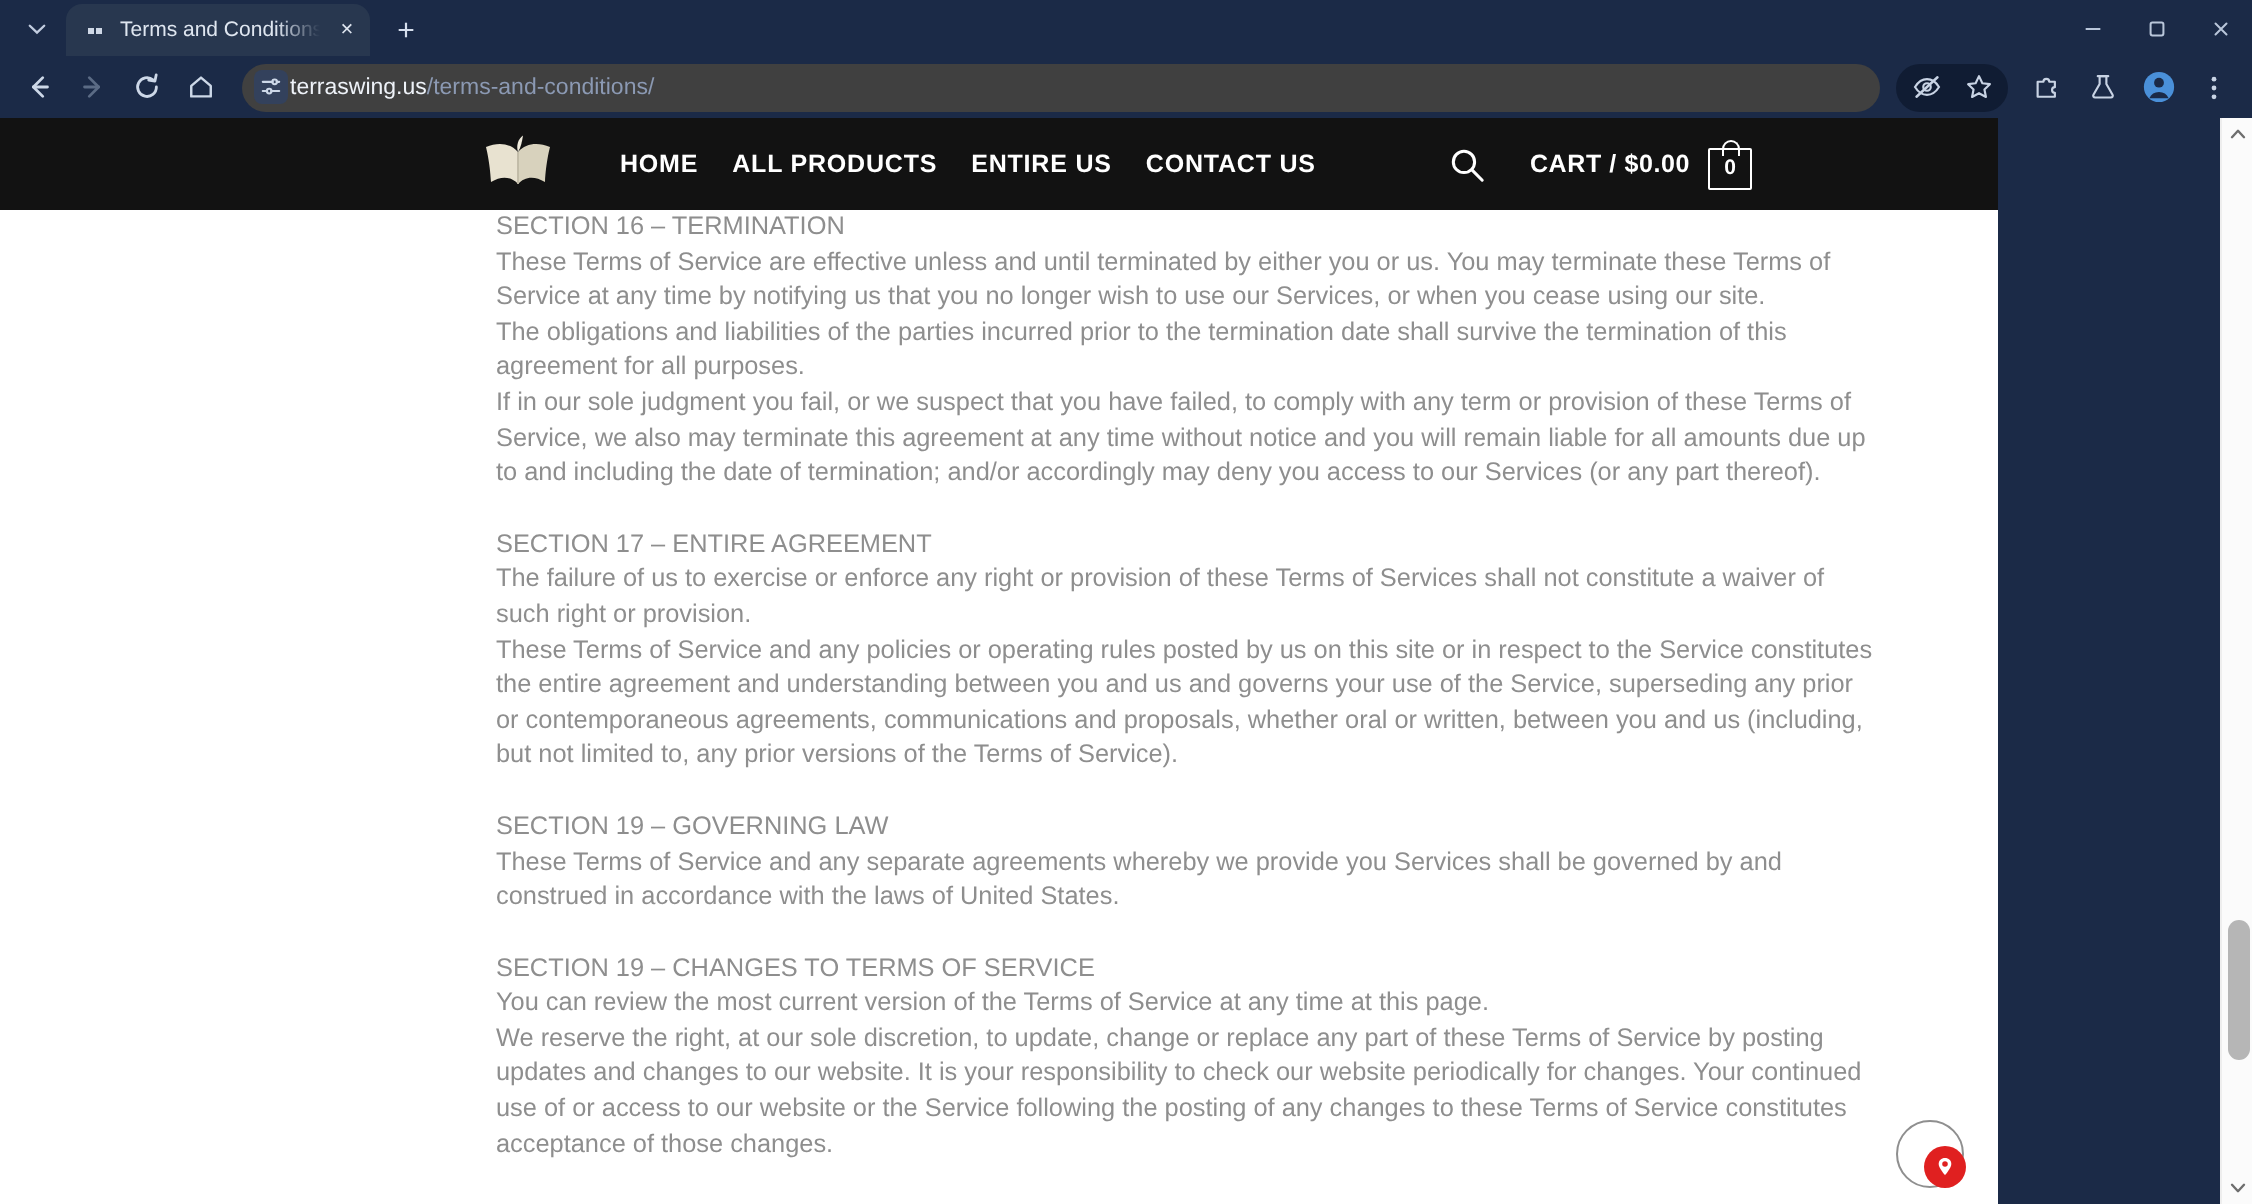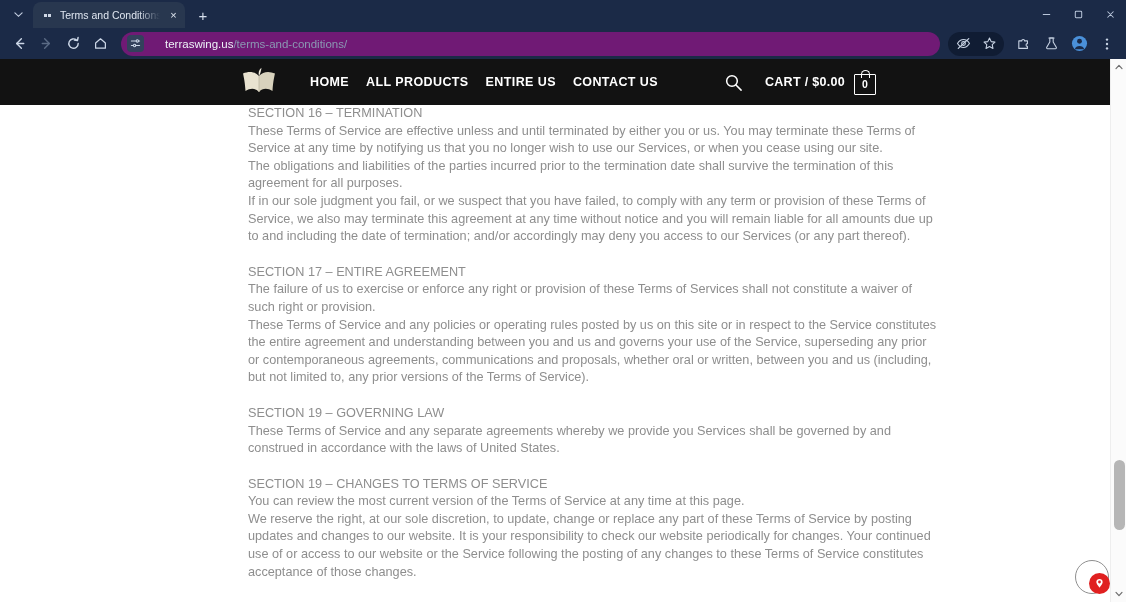--- a/index.html
+++ b/index.html
@@ -50,37 +50,37 @@
   .wc { width: 32px; height: 28px; display: flex; align-items: center; justify-content: center;
         color: #b9c6da; font-size: 11px; }
 
   
   .toolbar { height: 31px; background: #1b2a47; display: flex; align-items: center;
              padding: 0 6px; gap: 1px; }
   .navbtn { width: 26px; height: 26px; border-radius: 50%; display: flex;
             align-items: center; justify-content: center; color: #cdd8e8; flex:none; }
   .navbtn.dim { color: #5b6b85; }
   .omnibox {
-    flex: 1; height: 24px; background: #701a75; border-radius: 13px;
+    flex: 1; height: 24px; background: #404040; border-radius: 13px;
     display: flex; align-items: center; padding: 0 10px 0 6px; margin: 0 7px;
-    gap: 21px; min-width: 0;
+    gap: 1px; min-width: 0;
   }
   .omni-icon { width: 17px; height: 17px; border-radius: 4px; background: #33415c;
     display: flex; align-items: center; justify-content: center; flex:none; }
   .omni-text { font-size: 11.5px; white-space: nowrap; overflow: hidden; flex:1; min-width:0; }
   .omni-text .dom { color: #eef2f8; }
   .omni-text .path { color: #8b99b3; }
   .tb-right { display: flex; align-items: center; gap: 2px; flex:none; }
   .tb-pill { background: #101c33; border-radius: 13px; display:flex; align-items:center;
              height: 24px; padding: 0 2px; margin-right: 4px; }
   .tbbtn { width: 26px; height: 26px; display: flex; align-items: center;
            justify-content: center; color: #c8d3e4; flex:none; }
 
   
-  .viewport { position: absolute; left:0; top: 59px; width: 1126px; height: 543px;
+  .viewport { position: absolute; left:0; top: 59px; width: 999px; height: 543px;
               background: #fff; overflow: hidden; }
   .page { position: absolute; left:0; top:0; width: 1110px; }
 
   
   .ghost { position:absolute; left:211px; top:-6px; width:700px; font-size:12.5px;
            color:#c9c9c9; opacity:.55; white-space:nowrap; }
 
   
   .siteheader {
     position: absolute; left: 0; top: 0; width: 1110px; height: 46px;

